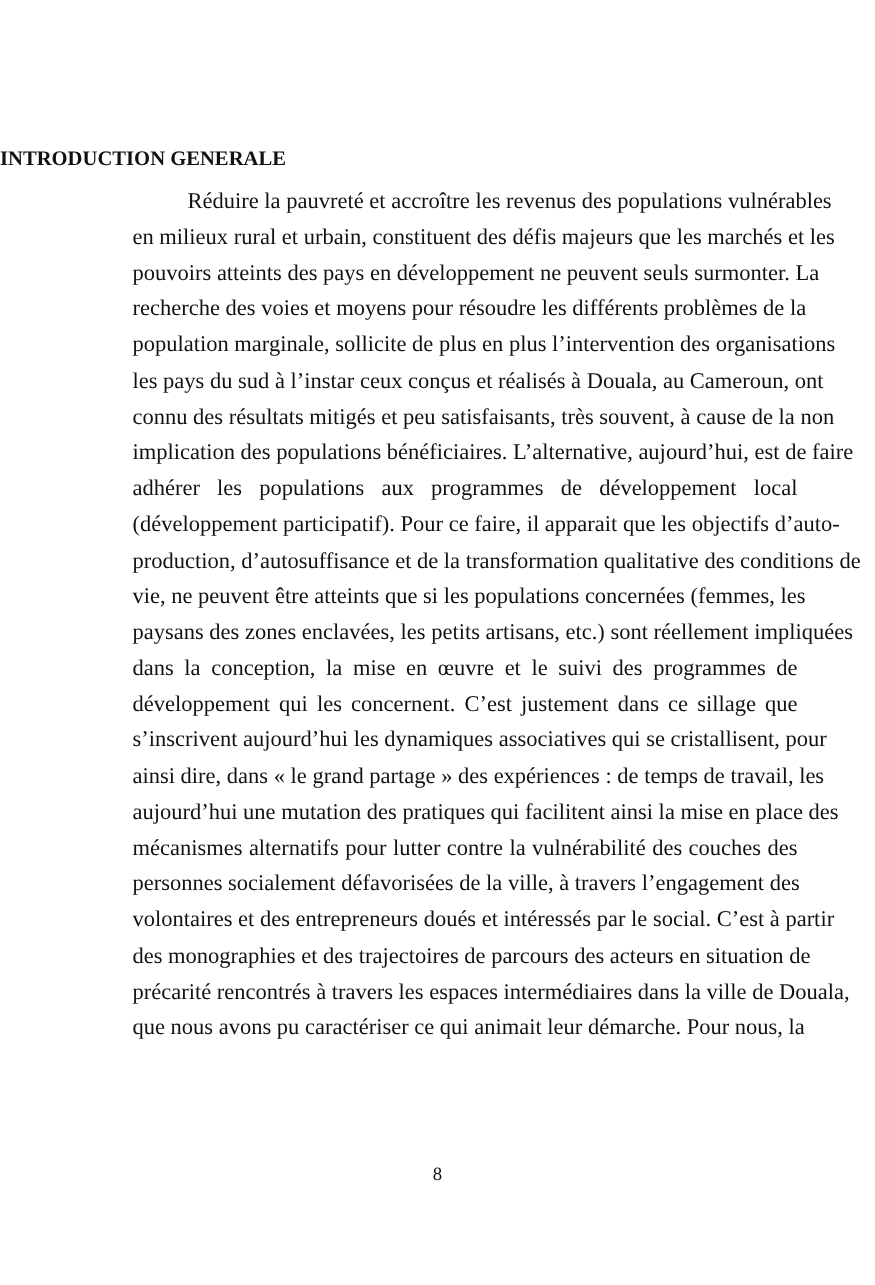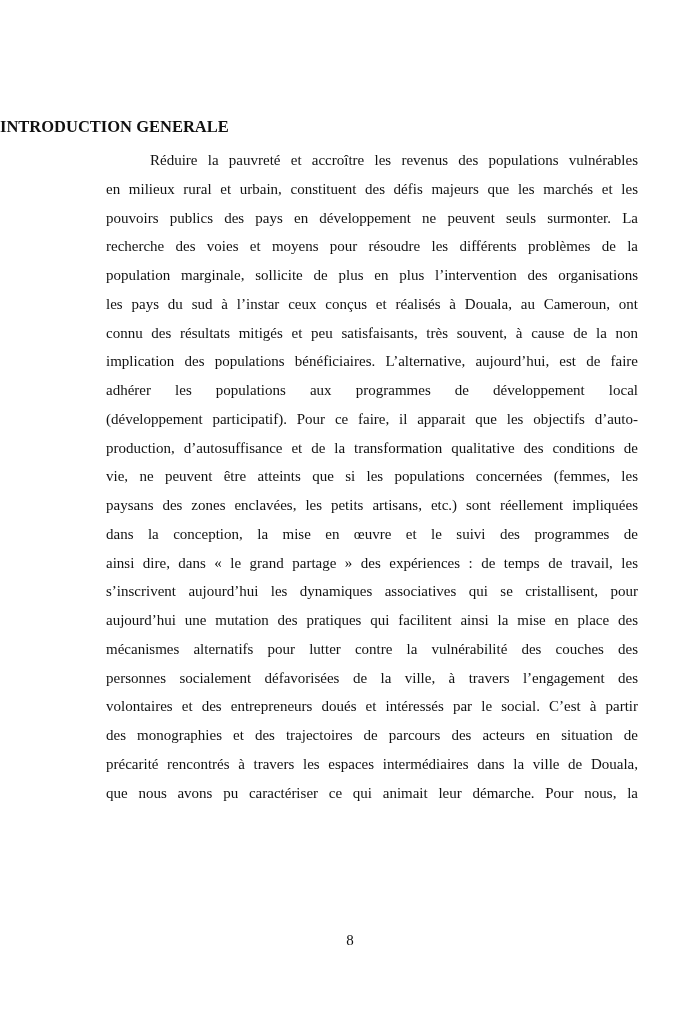--- a/index.html
+++ b/index.html
@@ -35,21 +35,21 @@
     .body-text {
       position: absolute;
       left: 106px;
       width: 532px;
       top: 146px;
     }
     .line {
       display: block;
       height: 28.75px;
       line-height: 28.75px;
-      font-size: 15px;
+      font-size: 18px;
       white-space: nowrap;
       text-align: justify;
       text-align-last: justify;
     }
     .line.first {
       text-indent: 44px;
     }
     .line.last {
       text-align-last: justify;
     }
@@ -65,34 +65,35 @@
   </style>
 </head>
 <body>
 
 <div class="page">
   <div class="title">INTRODUCTION GENERALE</div>
 
   <div class="body-text">
     <span class="line first">Réduire la pauvreté et accroître les revenus des populations vulnérables</span>
     <span class="line">en milieux rural et urbain, constituent des défis majeurs que les marchés et les</span>
-    <span class="line">pouvoirs publics des pays en développement ne peuvent seuls surmonter. La</span>
+    <span class="line">pouvoirs atteints des pays en développement ne peuvent seuls surmonter. La</span>
     <span class="line">recherche des voies et moyens pour résoudre les différents problèmes de la</span>
     <span class="line">population marginale, sollicite de plus en plus l’intervention des organisations</span>
     <span class="line">les pays du sud à l’instar ceux conçus et réalisés à Douala, au Cameroun, ont</span>
     <span class="line">connu des résultats mitigés et peu satisfaisants, très souvent, à cause de la non</span>
     <span class="line">implication des populations bénéficiaires. L’alternative, aujourd’hui, est de faire</span>
     <span class="line">adhérer les populations aux programmes de développement local</span>
     <span class="line">(développement participatif). Pour ce faire, il apparait que les objectifs d’auto-</span>
     <span class="line">production, d’autosuffisance et de la transformation qualitative des conditions de</span>
     <span class="line">vie, ne peuvent être atteints que si les populations concernées (femmes, les</span>
     <span class="line">paysans des zones enclavées, les petits artisans, etc.) sont réellement impliquées</span>
     <span class="line">dans la conception, la mise en œuvre et le suivi des programmes de</span>
+    <span class="line">développement qui les concernent. C’est justement dans ce sillage que</span>
+    <span class="line">s’inscrivent aujourd’hui les dynamiques associatives qui se cristallisent, pour</span>
     <span class="line">ainsi dire, dans « le grand partage » des expériences : de temps de travail, les</span>
-    <span class="line">s’inscrivent aujourd’hui les dynamiques associatives qui se cristallisent, pour</span>
     <span class="line">aujourd’hui une mutation des pratiques qui facilitent ainsi la mise en place des</span>
     <span class="line">mécanismes alternatifs pour lutter contre la vulnérabilité des couches des</span>
     <span class="line">personnes socialement défavorisées de la ville, à travers l’engagement des</span>
     <span class="line">volontaires et des entrepreneurs doués et intéressés par le social. C’est à partir</span>
     <span class="line">des monographies et des trajectoires de parcours des acteurs en situation de</span>
     <span class="line">précarité rencontrés à travers les espaces intermédiaires dans la ville de Douala,</span>
     <span class="line last">que nous avons pu caractériser ce qui animait leur démarche. Pour nous, la</span>
   </div>
 
   <div class="page-number">8</div>

